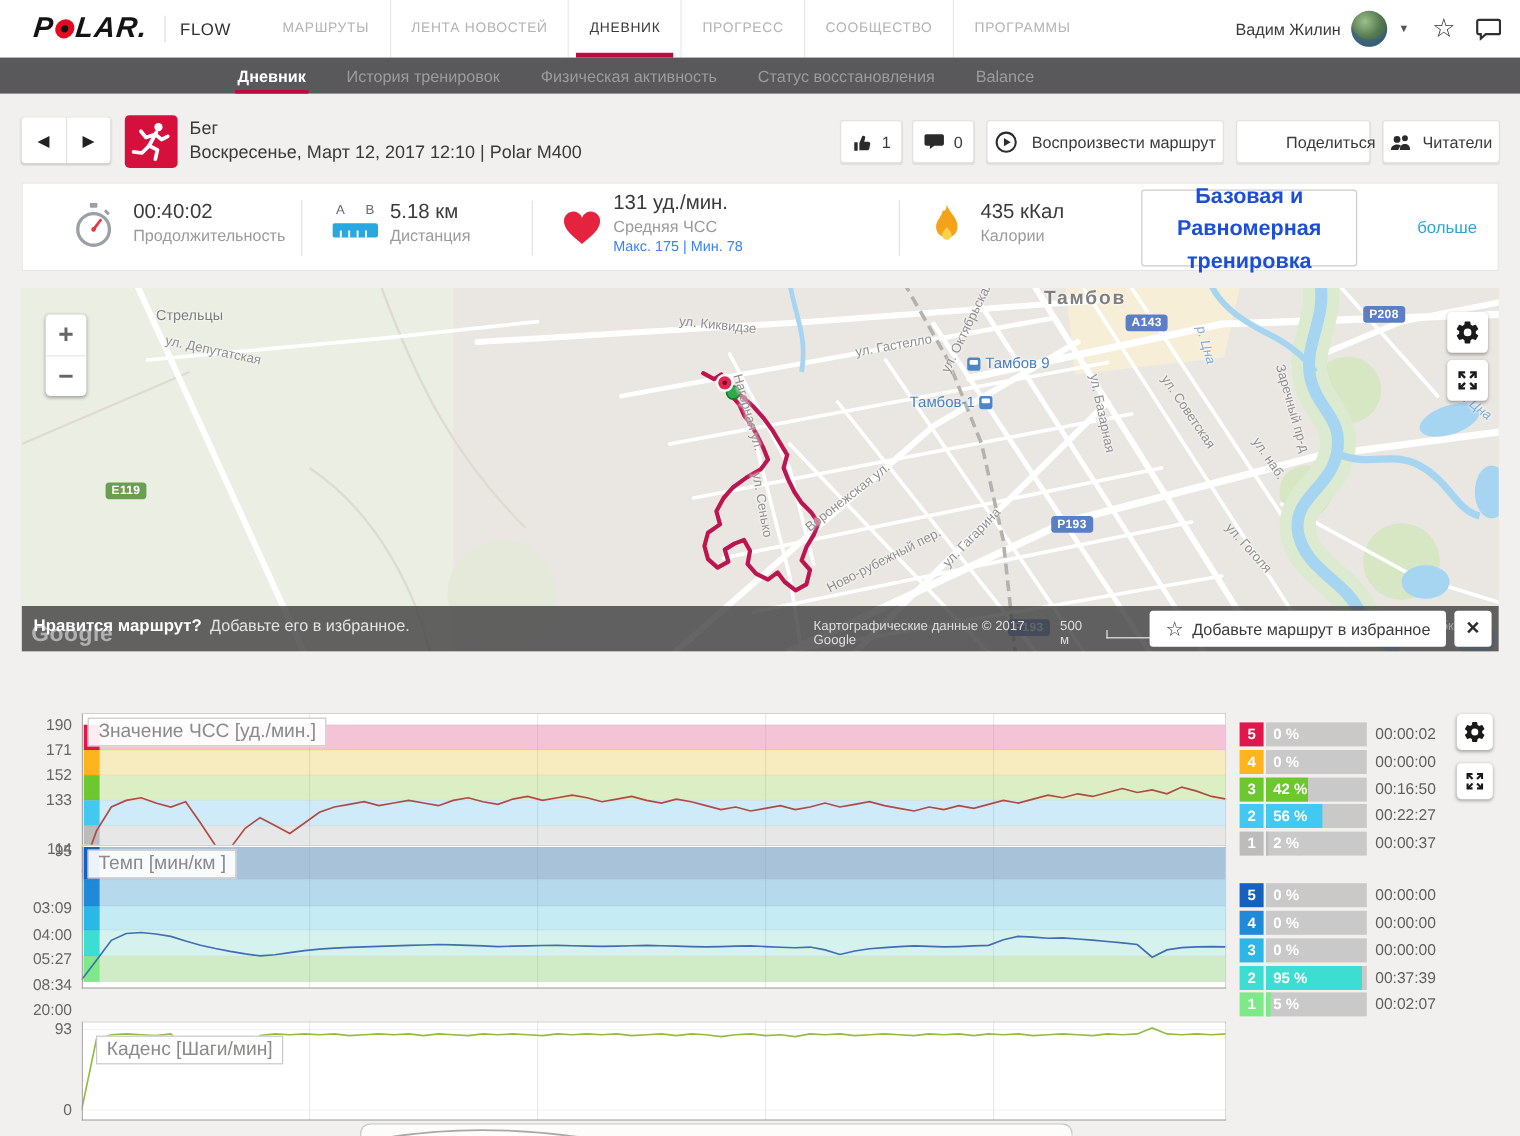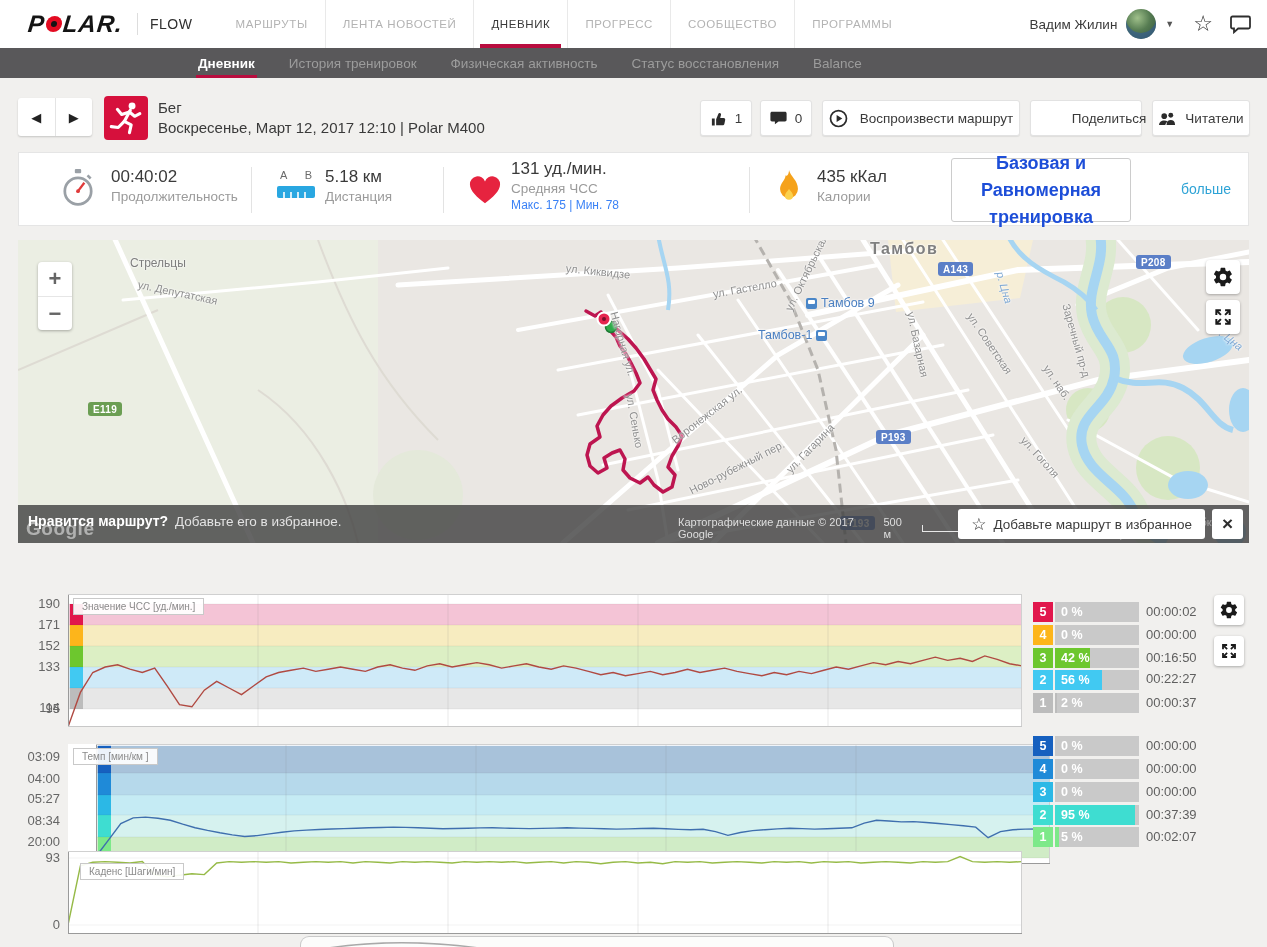--- a/index.html
+++ b/index.html
@@ -90,21 +90,21 @@
   .favbtn .fstar{font-size:17px;color:#2f2f2f;line-height:1;}
   .closebtn{position:absolute;right:6px;top:4px;width:31px;height:30px;background:#fff;border-radius:3px;
         display:flex;align-items:center;justify-content:center;font-size:19px;font-weight:bold;color:#2e2e2e;cursor:pointer;}
   .gwm{position:absolute;left:8px;bottom:3px;font-size:19px;font-weight:bold;color:rgba(255,255,255,.5);letter-spacing:.5px;}
   .attrib{position:absolute;left:660px;bottom:3px;display:flex;align-items:center;gap:12px;
         font-size:11px;color:#dedede;}
   .attrib .dim{color:rgba(255,255,255,.4);}
   .scalebar{width:56px;height:6px;border:1px solid #e8e8e8;border-top:none;}
   
   .plot{position:absolute;left:68px;width:954px;background:#fff;}
-  .clegend{position:absolute;background:rgba(255,255,255,.92);border:1px solid #c9c9c9;font-size:10px;
+  .clegend{position:absolute;background:rgba(255,255,255,.92);border:1px solid #c9c9c9;font-size:16px;
         color:#8a8a8a;padding:2px 8px;white-space:nowrap;z-index:3;}
   .ctick{position:absolute;left:8px;width:52px;text-align:right;font-size:13px;color:#666;}
   .zrow{position:absolute;left:1033px;height:20px;display:flex;}
   .znum{width:20px;height:20px;color:#fff;font-size:12.5px;font-weight:bold;display:flex;
         align-items:center;justify-content:center;}
   .zbar{position:relative;width:84px;height:20px;background:#c9c9c9;margin-left:2px;}
   .zfill{position:absolute;left:0;top:0;height:20px;}
   .zpct{position:absolute;left:6px;top:0;line-height:20px;color:#fff;font-size:12.5px;font-weight:bold;z-index:2;}
   .ztime{position:absolute;left:1146px;width:90px;font-size:13px;color:#5f5f5f;line-height:20px;}
   .bottom-frag{position:absolute;left:300px;top:936px;width:592px;height:11px;background:#fcfcfb;
@@ -487,21 +487,21 @@
       </div>
       <div class="ztime" style="top: 669px;">00:22:27</div>
       <div class="zrow" style="top: 693px;">
         <div class="znum" style="background: rgb(188, 188, 188);">1</div>
         <div class="zbar">
           <div class="zfill" style="background: rgb(188, 188, 188); width: 1.7px;"></div>
           <div class="zpct">2 %</div>
         </div>
       </div>
       <div class="ztime" style="top: 693px;">00:00:37</div>
-      <div class="plot" style="top: 744px; height: 120px; padding-left: 28px;"><svg width="954" height="120">
+      <div class="plot" style="top: 704px; height: 120px;"><svg width="954" height="120">
           <rect x="0" y="1.8235294117647065" width="954" height="27.176470588235293" fill="#a8c2da"></rect>
           <rect x="0" y="29" width="954" height="22" fill="#b6d9eb"></rect>
           <rect x="0" y="51" width="954" height="20" fill="#c5ebf4"></rect>
           <rect x="0" y="71" width="954" height="22" fill="#d6f2ef"></rect>
           <rect x="0" y="93" width="954" height="21" fill="#d0ecc6"></rect>
           <rect x="2" y="1.8235294117647065" width="13" height="27.176470588235293" fill="#1660bf"></rect>
           <rect x="2" y="29" width="13" height="22" fill="#1f8ad8"></rect>
           <rect x="2" y="51" width="13" height="20" fill="#2bb8e6"></rect>
           <rect x="2" y="71" width="13" height="22" fill="#3eddd1"></rect>
           <rect x="2" y="93" width="13" height="21" fill="#7de989"></rect>

